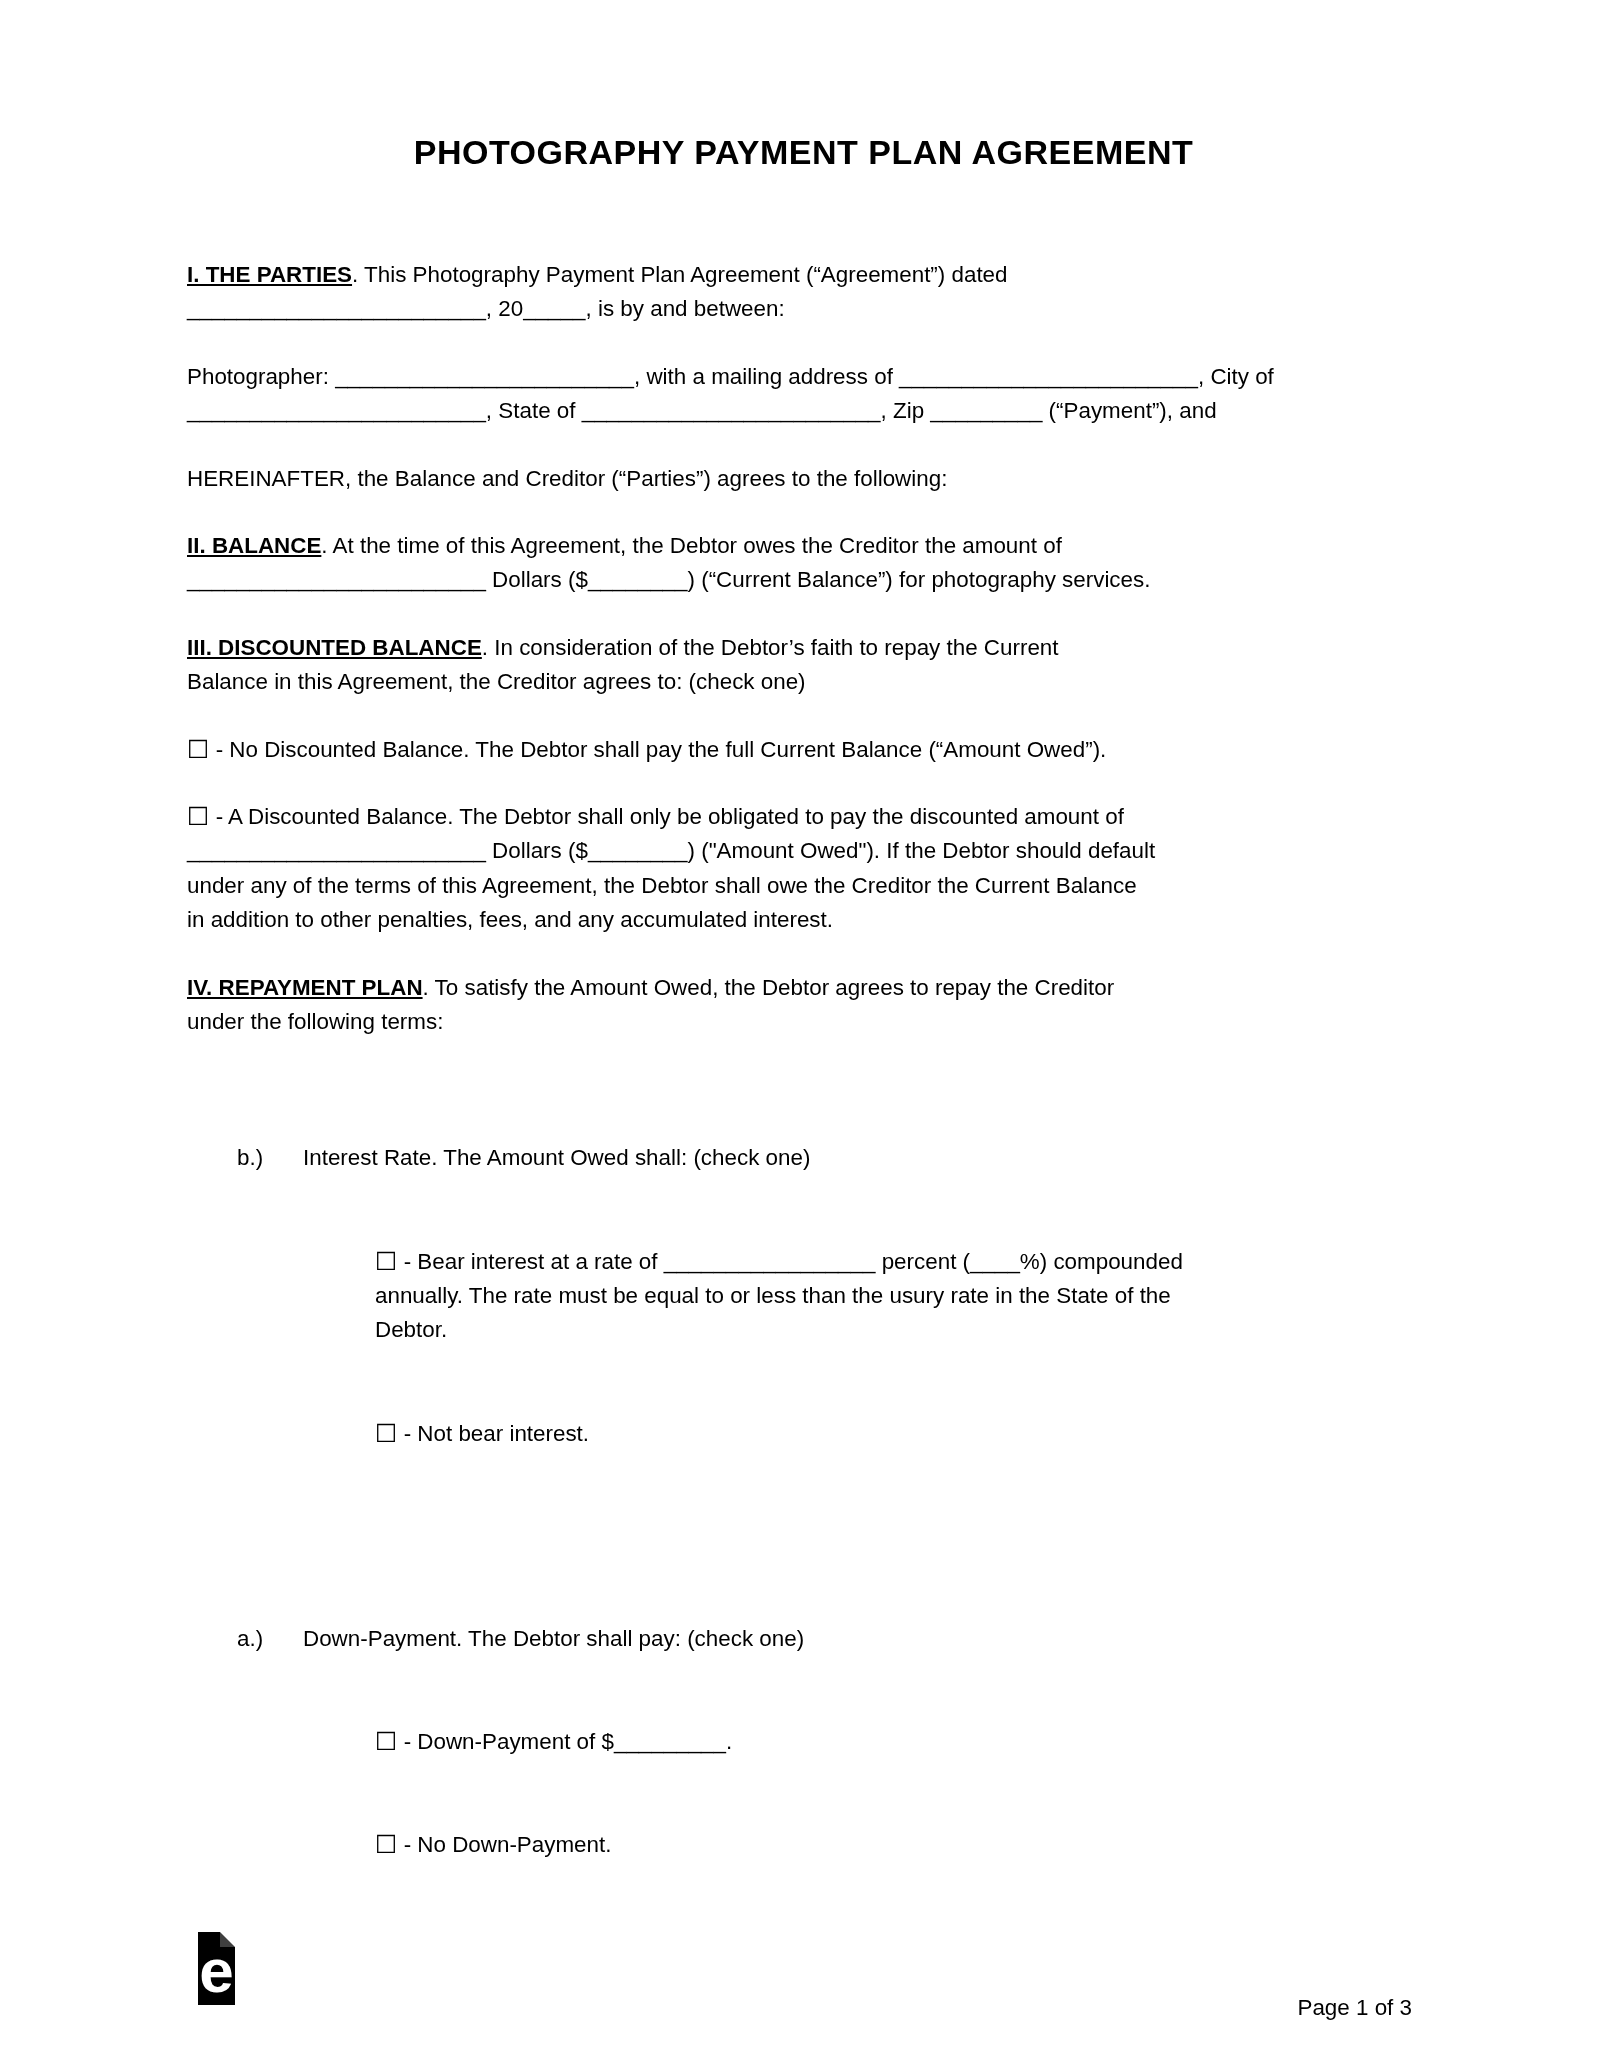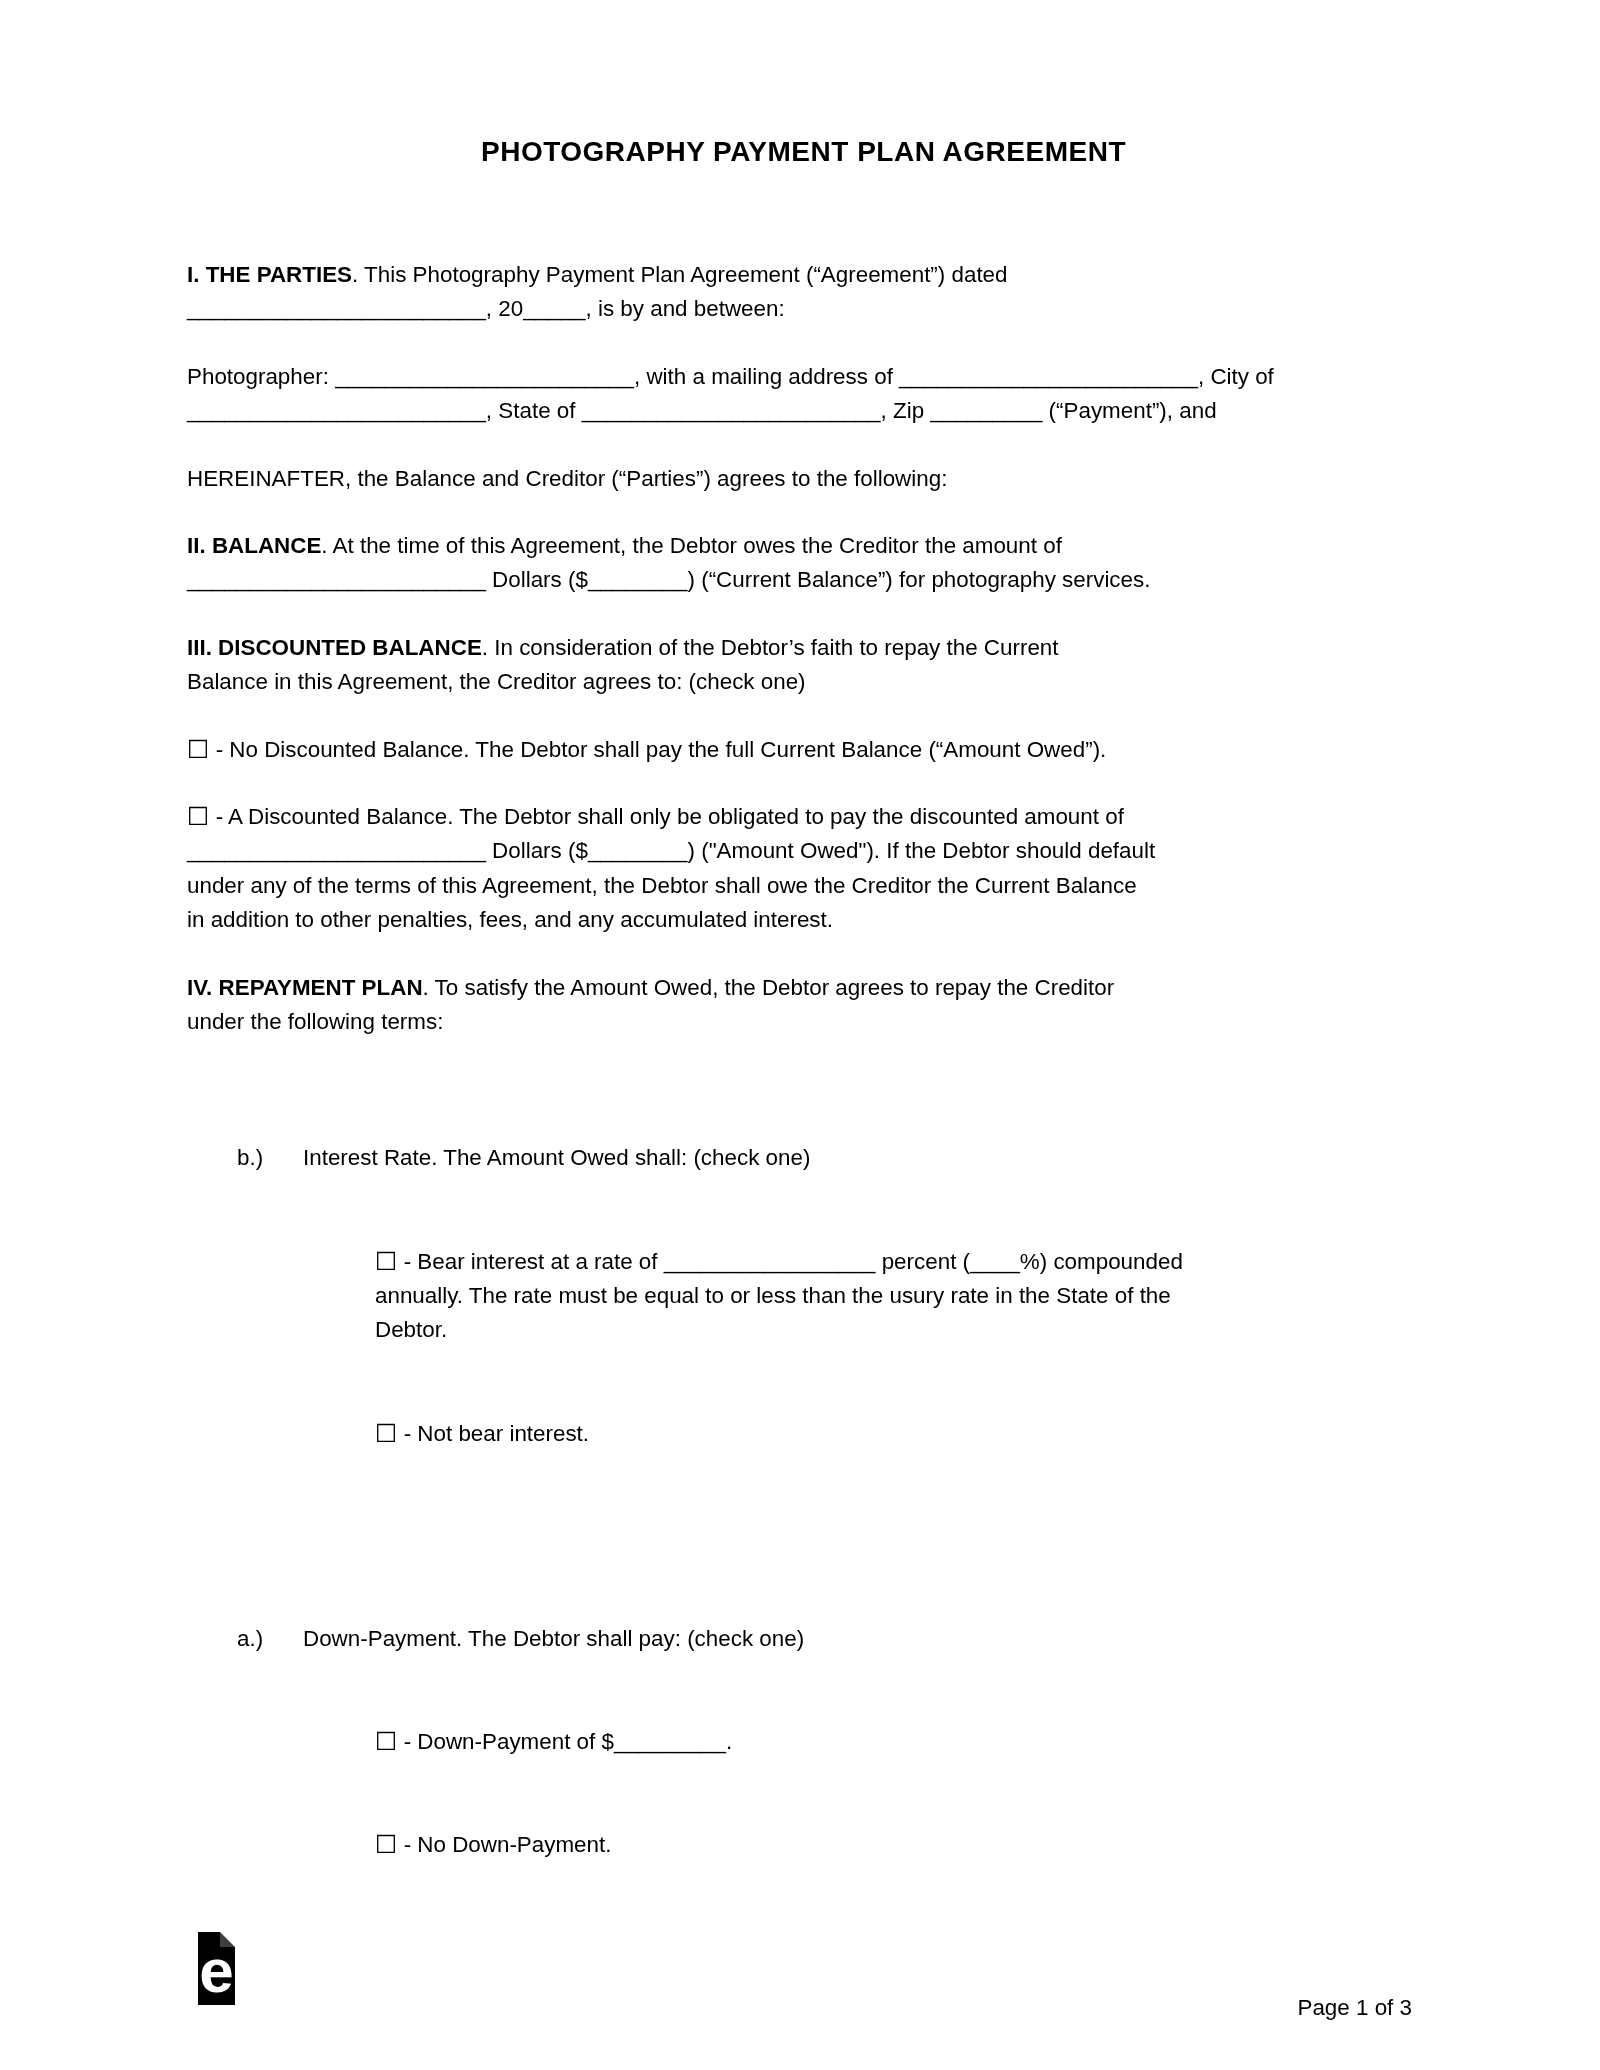--- a/index.html
+++ b/index.html
@@ -7,29 +7,29 @@
     width:1600px; height:2070px;
     background:#ffffff;
     font-family:"Liberation Sans","DejaVu Sans",sans-serif;
     color:#000000;
     position:relative;
     overflow:hidden;
   }
   .page { position:absolute; inset:0; }
   .content { position:absolute; left:187px; top:130px; width:1233px; }
   .title {
-    font-size:28px; line-height:44px; font-weight:bold;
+    font-size:34px; line-height:44px; font-weight:bold;
     text-align:center; margin:0 0 84px 0; letter-spacing:0.5px;
   }
   .para {
     font-size:22.4px; line-height:34.4px;
     margin:0 0 33px 0;
     white-space:pre-wrap;
   }
-  .hd { font-weight:bold; }
+  .hd { font-weight:bold;text-decoration:underline; }
   .item {
     font-size:22.4px; line-height:34.4px;
     margin:0 0 33px 50px;
     white-space:pre-wrap;
   }
   .item-label { display:inline-block; width:66px; }
   .item .option { margin-left:138px; }
   .cb { font-size:25px; line-height:20px; vertical-align:-1px; }
   .logo {
     position:absolute; left:198px; top:1932px;

